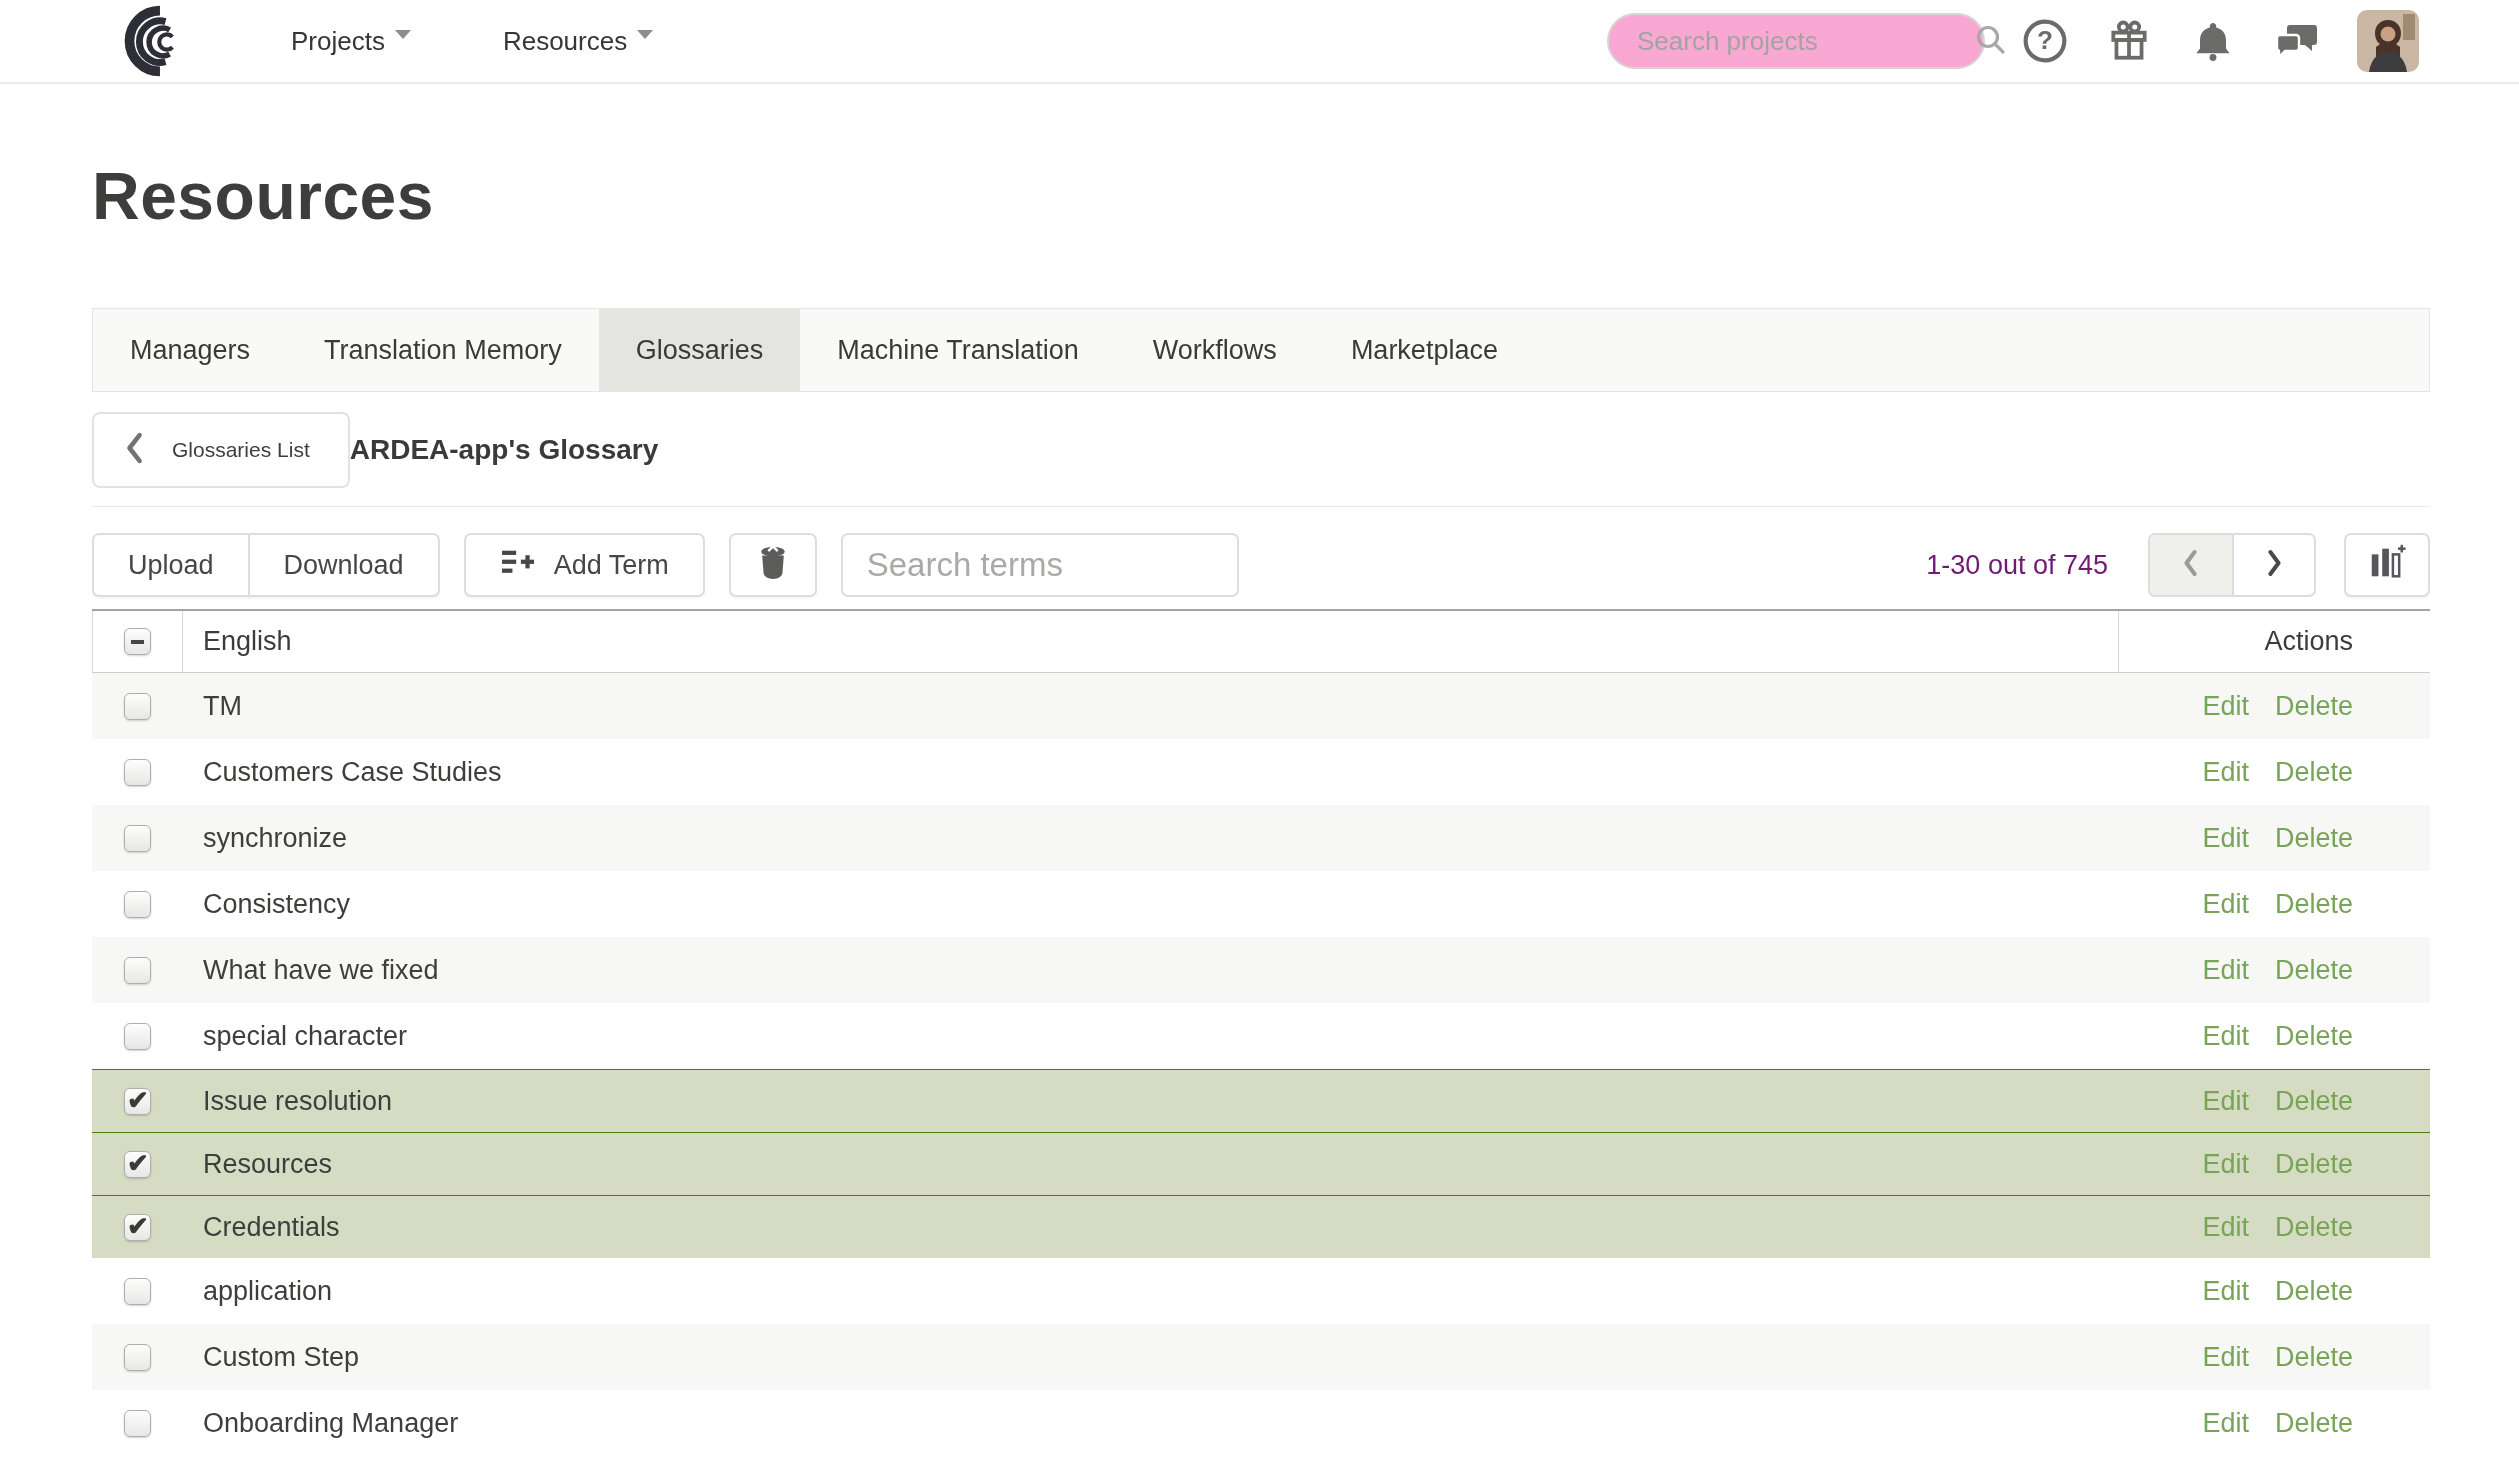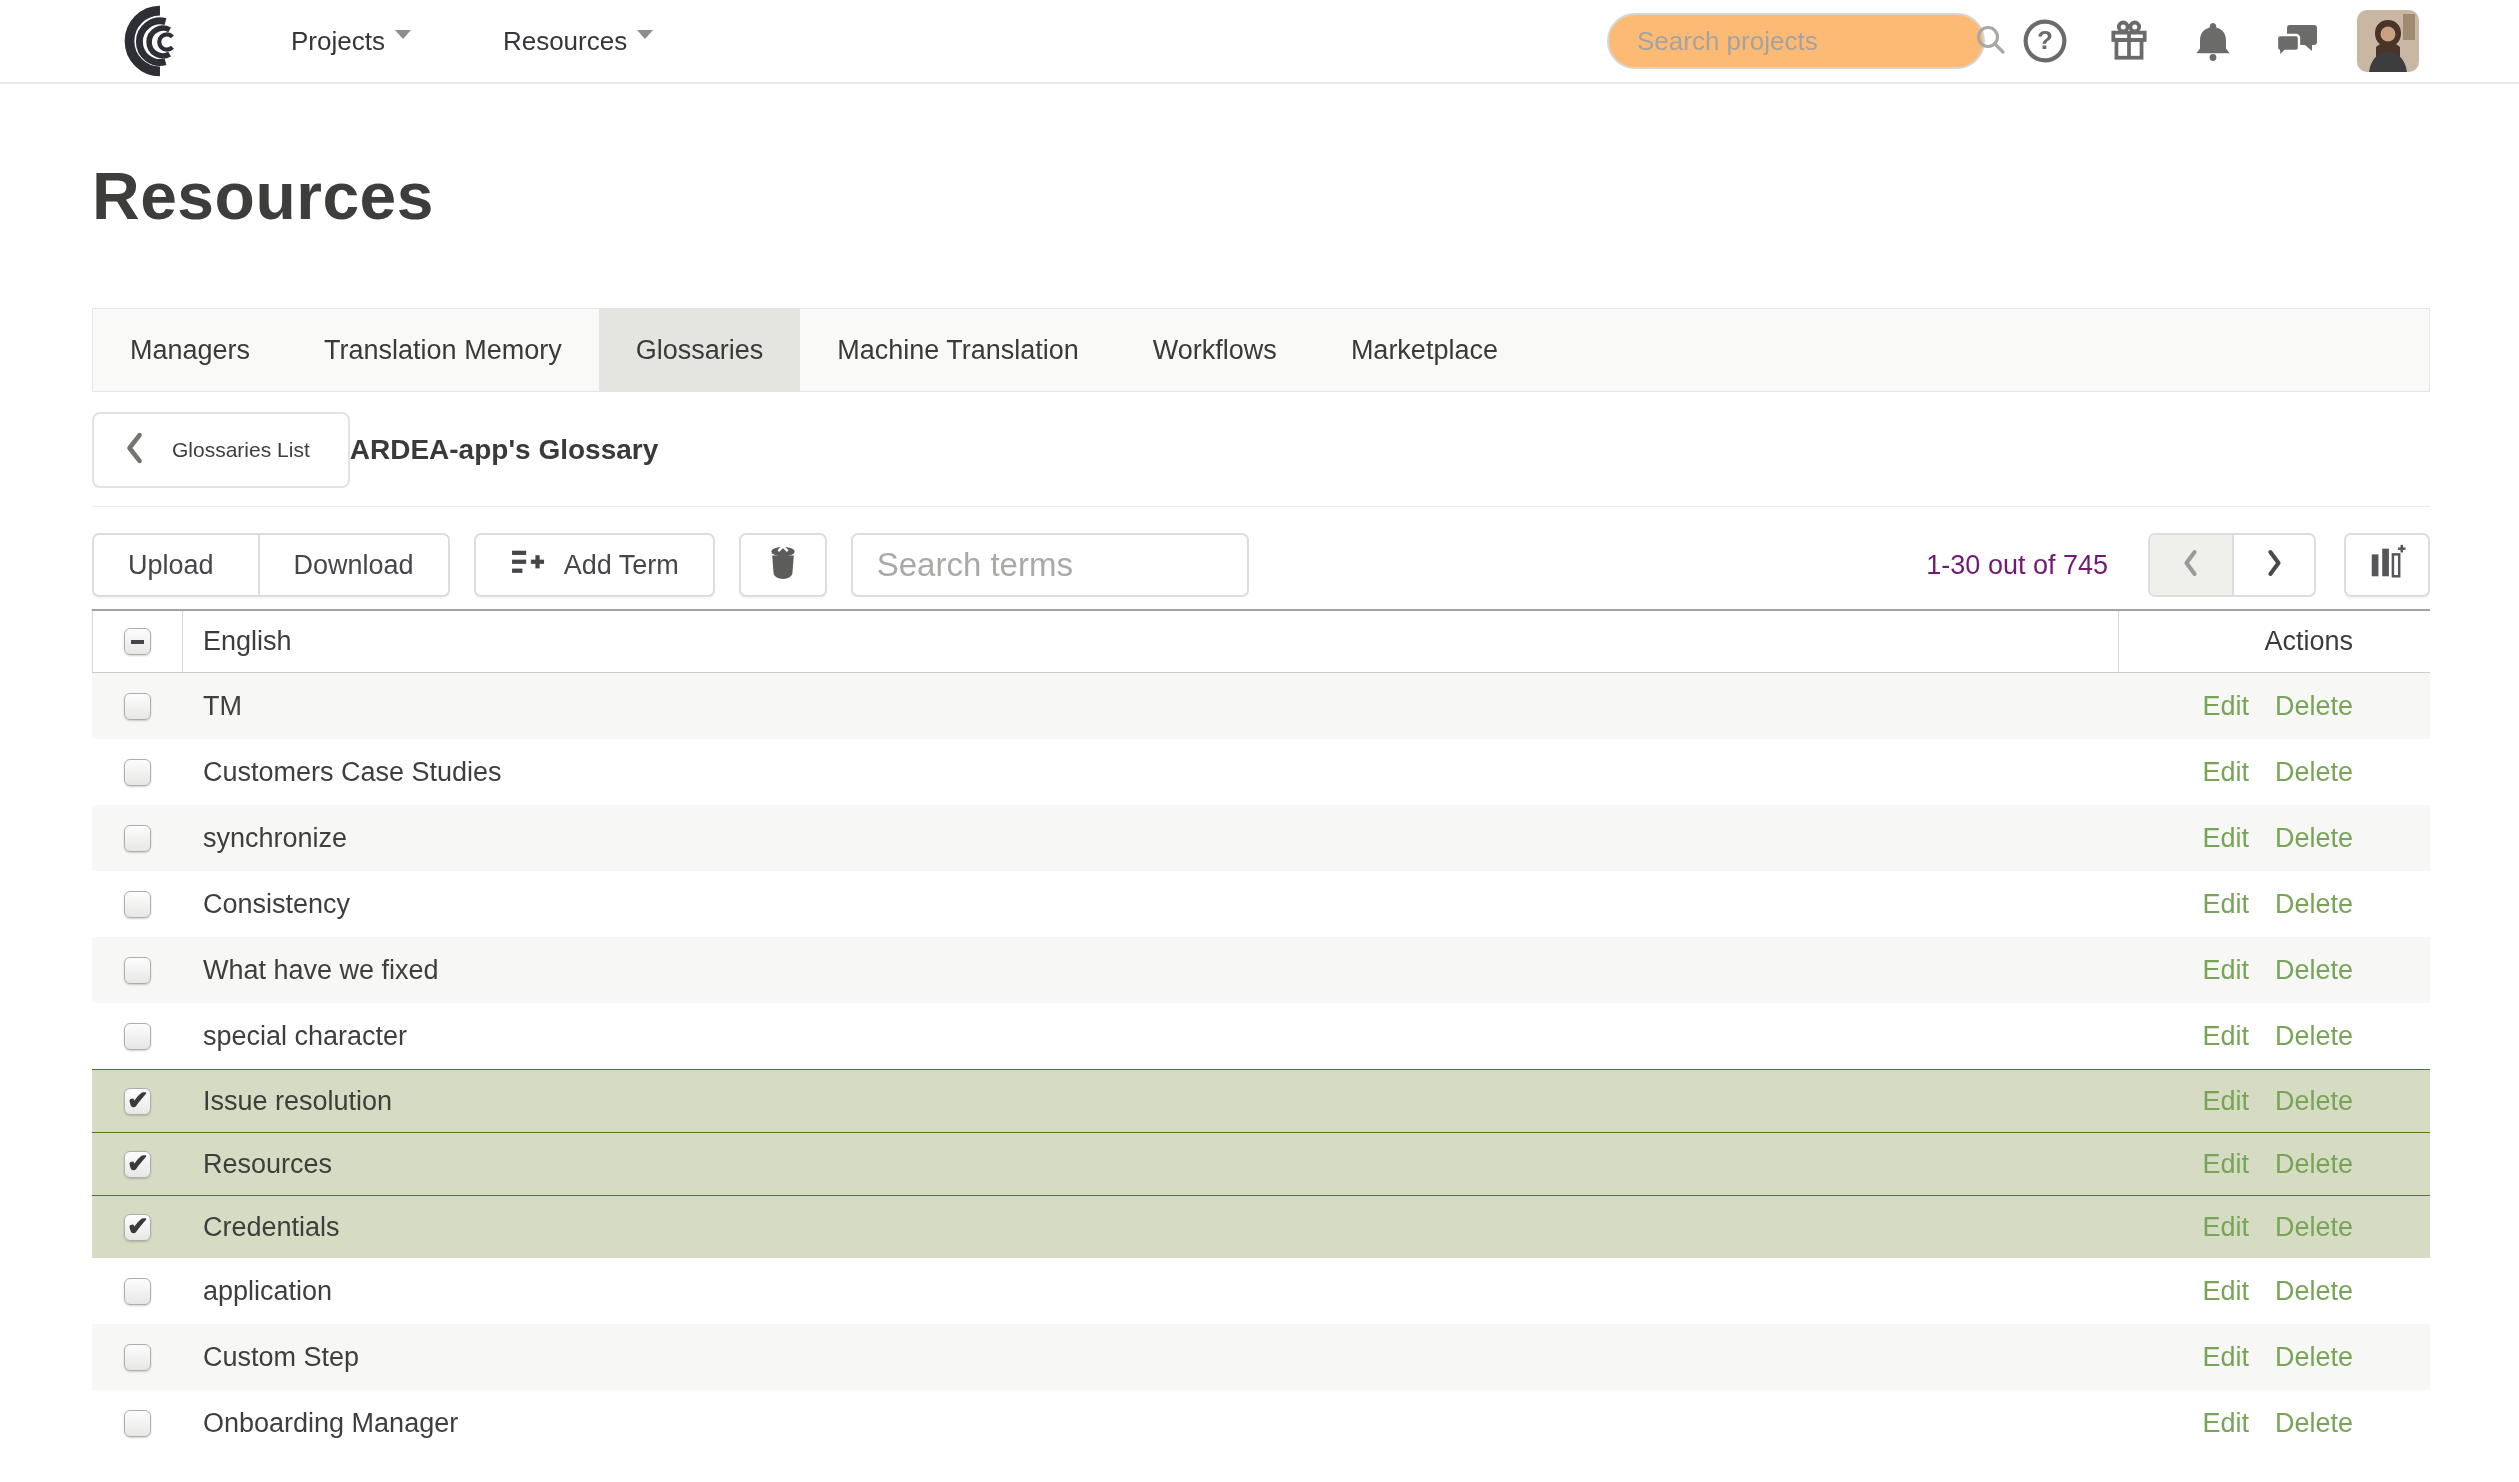--- a/index.html
+++ b/index.html
@@ -33,21 +33,21 @@
     border-left: 8px solid transparent;
     border-right: 8px solid transparent;
     border-top: 9px solid #8d8d8b;
     margin-top: 4px;
   }
   .nav-right { margin-left: auto; display: flex; align-items: center; gap: 36px; }
   .nav-search {
     width: 378px; height: 56px;
     border: 2px solid #d6d6d4; border-radius: 28px;
     display: flex; align-items: center;
-    padding: 0 20px 0 28px; background: #fdba74;
+    padding: 0 20px 0 28px; background: #f9a8d4;
   }
   .nav-search input {
     border: none; outline: none; flex: 1;
     font-family: "Liberation Sans", sans-serif;
     font-size: 26px; color: #55555a; background: transparent;
   }
   .nav-search input::placeholder { color: #a3a3a1; }
   .nav-icon { width: 48px; height: 48px; display: flex; align-items: center; justify-content: center; cursor: pointer; }
   .avatar {
     width: 62px; height: 62px; border-radius: 10px; overflow: hidden;
@@ -90,21 +90,21 @@
   .toolbar { display: flex; align-items: center; margin-top: 26px; height: 64px; }
   .btn, .btn-group {
     background: #fff; border: 2px solid #dedddb; border-radius: 7px;
     box-shadow: 0 2px 0 rgba(0,0,0,0.03);
     font-size: 27px; color: #46464a; height: 64px;
   }
   .btn {
     display: inline-flex; align-items: center; justify-content: center;
     padding: 0 34px; cursor: pointer; gap: 16px;
   }
-  .btn-group { display: inline-flex; overflow: hidden; gap: 10px; }
+  .btn-group { display: inline-flex; overflow: hidden; }
   .btn-group .seg {
     display: flex; align-items: center; padding: 0 34px;
     cursor: pointer; font-size: 27px; color: #46464a;
   }
   .btn-group .seg + .seg { border-left: 2px solid #dedddb; }
   .icon-btn { padding: 0 26px; }
   .gap24 { width: 24px; flex: 0 0 auto; }
   .terms-search {
     width: 398px; height: 64px;
     border: 2px solid #dedddb; border-radius: 7px;

